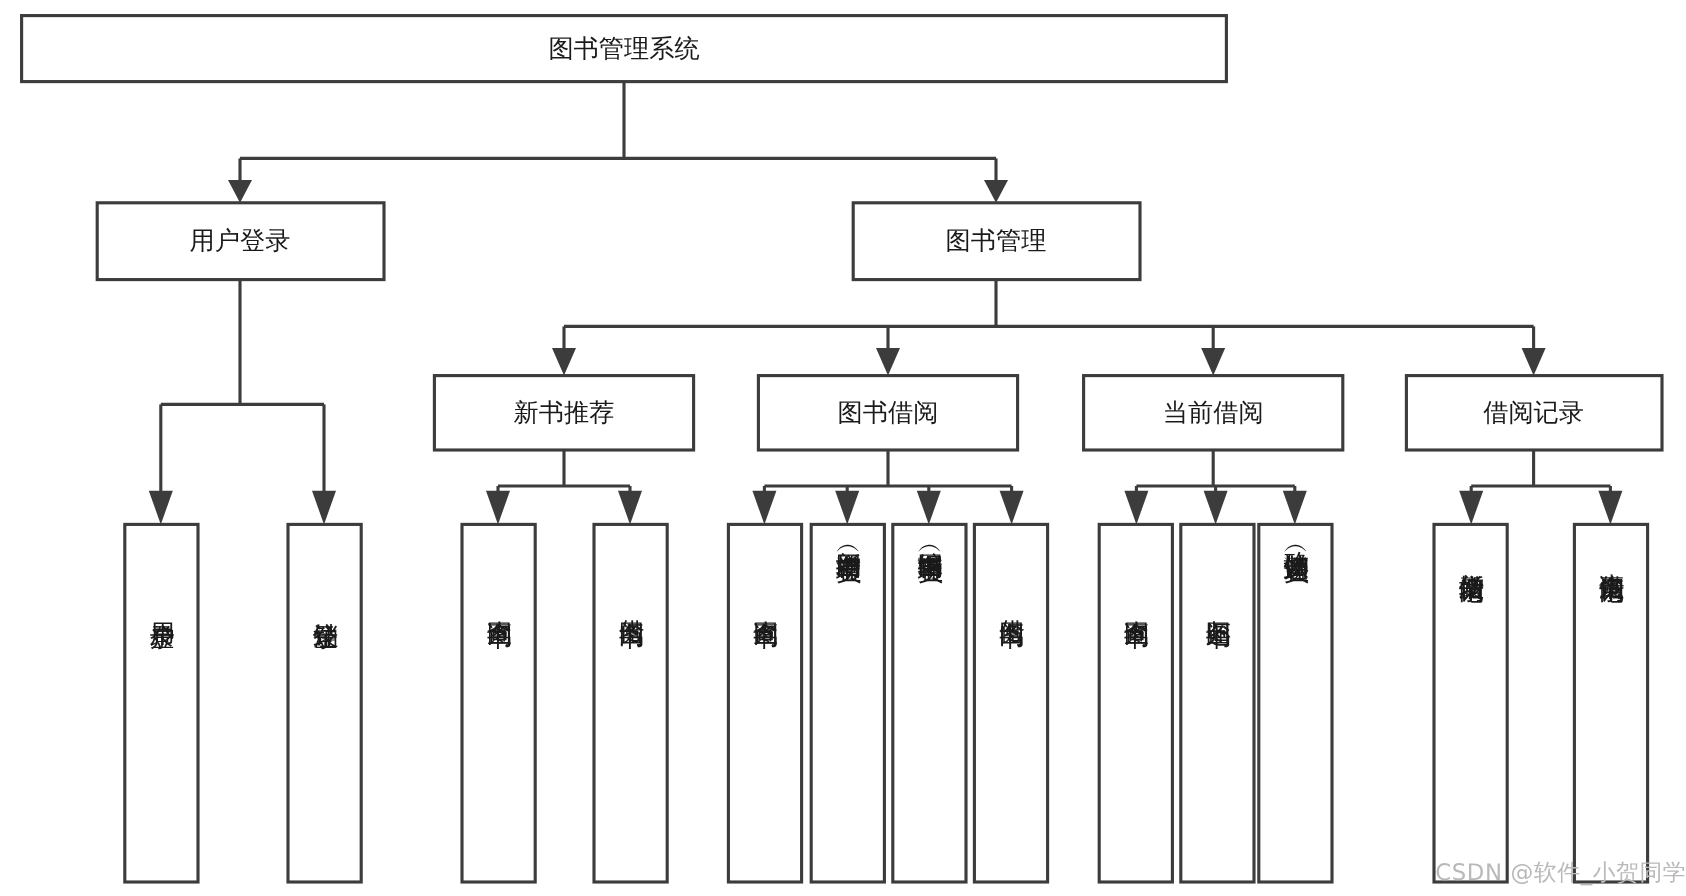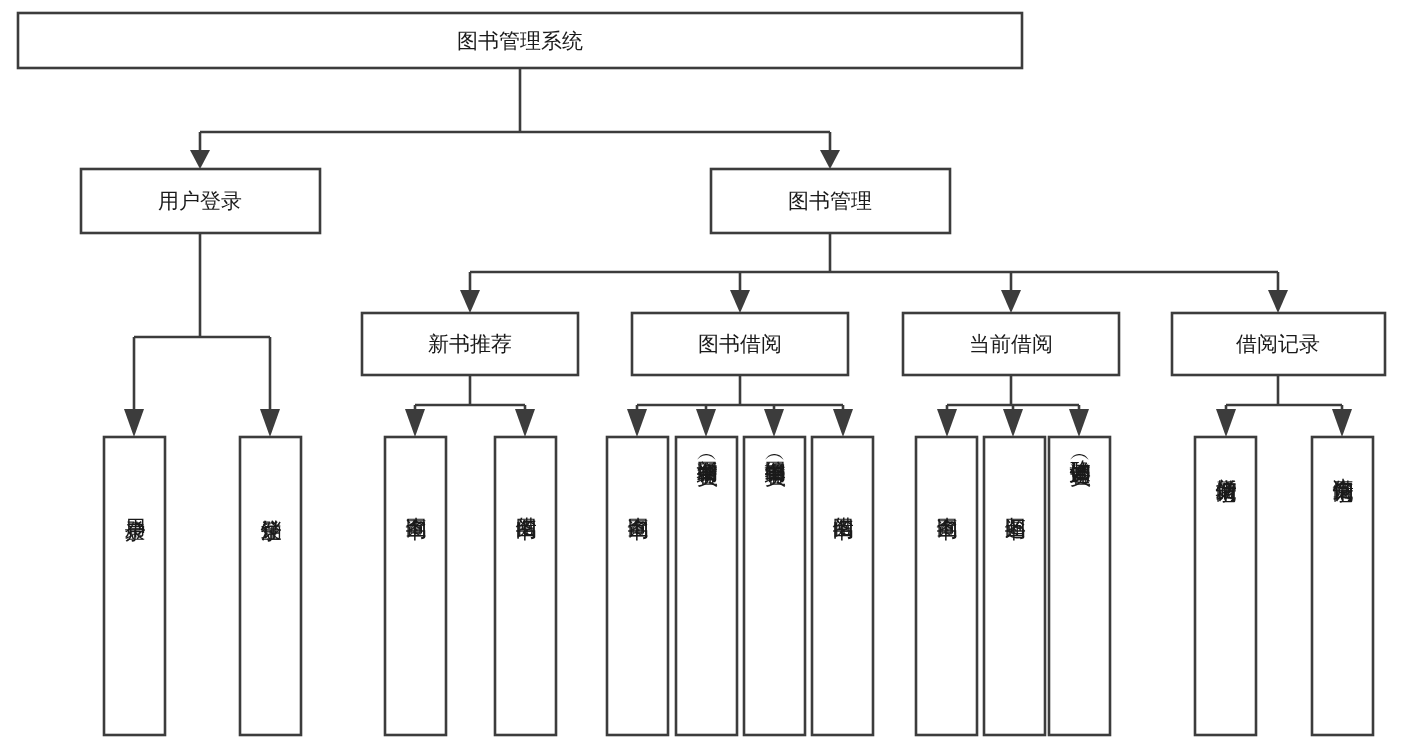--- a/index.html
+++ b/index.html
@@ -195,14 +195,15 @@
   <div class="label-vert" style="left:744px; top:443px; width:61px; height:292px;">编辑图书（管理员）</div>
   <div class="label-vert" style="left:812px; top:500px; width:61px; height:235px;">借阅图书</div>
 
   <div class="label-vert" style="left:916px; top:500px; width:61px; height:235px;">查询图书</div>
   <div class="label-vert" style="left:984px; top:500px; width:61px; height:235px;">归还图书</div>
   <div class="label-vert" style="left:1049px; top:443px; width:61px; height:292px;">确认归还（管理员）</div>
 
   <div class="label-vert" style="left:1195px; top:461px; width:61px; height:274px;">新增借阅记录</div>
   <div class="label-vert" style="left:1312px; top:461px; width:61px; height:274px;">查询借阅记录</div>
 
+  <div class="watermark" style="left:1196px; top:714px;">CSDN @软件_小贺同学</div>
 
 </div>
 
 </body></html>

